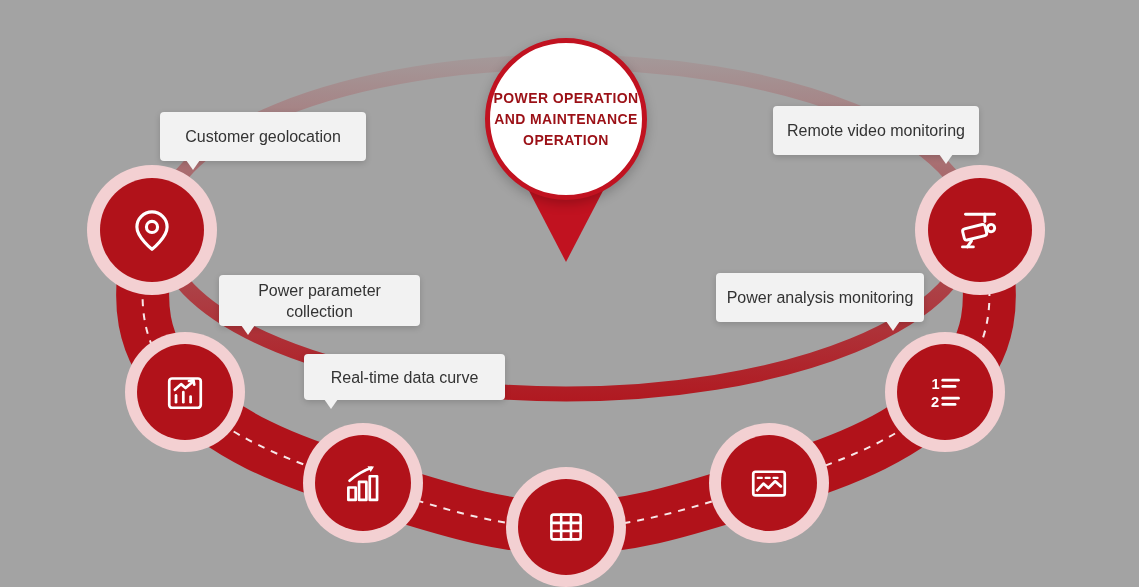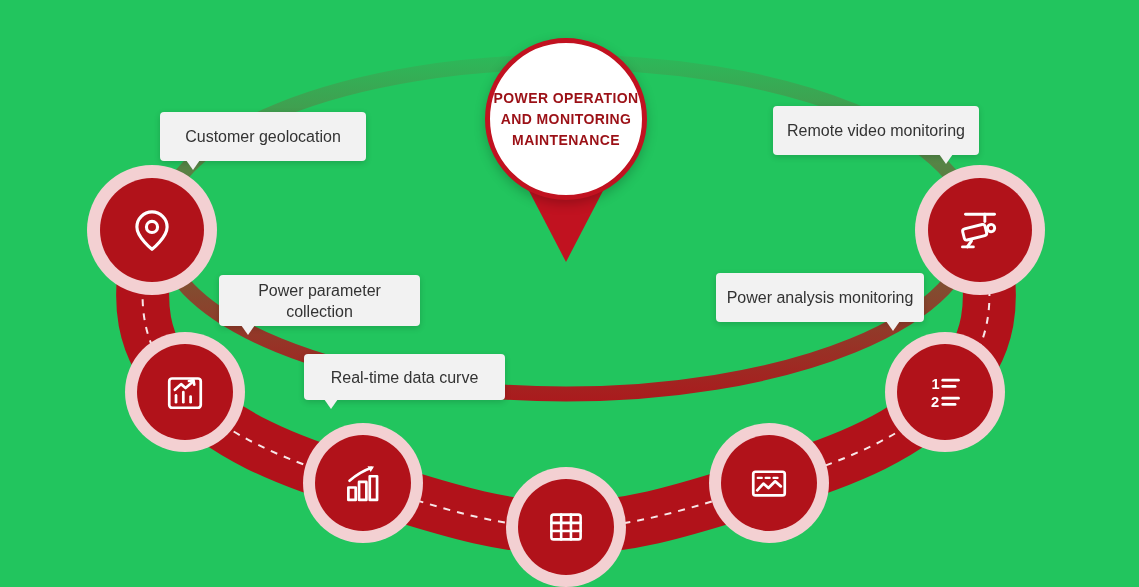--- a/index.html
+++ b/index.html
@@ -5,21 +5,21 @@
   :root{
     --primary-red:#b1121a;
     --accent-red:#c11220;
     --halo-pink:#f3d0d2;
     --label-bg:#f2f2f2;
     --label-text:#333333;
     --badge-text:#9b1016;
   }
   *{margin:0;padding:0;box-sizing:border-box;}
   body{background:#fff;font-family:"Liberation Sans",sans-serif;}
-  .canvas{position:relative;width:1139px;height:587px;background:#22c55e;overflow:hidden;}
+  .canvas{position:relative;width:1139px;height:587px;background:#a3a3a3;overflow:hidden;}
   .bg-svg{position:absolute;left:0;top:0;z-index:1;}
   .band{stroke:var(--primary-red);fill:none;}
   .dashes{stroke:rgba(255,255,255,0.9);fill:none;}
   .tri{fill:var(--accent-red);}
 
   
   .badge{
     position:absolute;left:485px;top:38px;width:162px;height:162px;
     background:#fff;border:5px solid var(--accent-red);border-radius:50%;
     display:flex;flex-direction:column;align-items:center;justify-content:center;
@@ -76,22 +76,22 @@
       </linearGradient>
     </defs>
     <ellipse cx="566" cy="228" rx="406" ry="166" fill="none" stroke="url(#fadeUp)" stroke-width="15"></ellipse>
     <path class="band" d="M152 230 C134 300 140 350 185 392 C222 434 285 461 363 484 C425 502 492 528 566 528 C640 528 707 502 769 484 C847 461 910 434 947 392 C992 350 998 300 980 230" stroke-width="53"></path>
     <path class="dashes" d="M152 230 C134 300 140 350 185 392 C222 434 285 461 363 484 C425 502 492 528 566 528 C640 528 707 502 769 484 C847 461 910 434 947 392 C992 350 998 300 980 230" stroke-width="2" stroke-dasharray="7 7"></path>
     <polygon class="tri" points="514,162 618,162 566,262"></polygon>
   </svg>
 
   <div class="badge">
     <span>POWER OPERATION</span>
-    <span>AND MONITORING</span>
-    <span>MAINTENANCE</span>
+    <span>AND MAINTENANCE</span>
+    <span>OPERATION</span>
   </div>
 
   <div class="node lg" style="left:152px;top:230px;">
     <div class="halo"></div>
     <div class="circle">
       <svg class="icon" viewBox="0 0 48 48" fill="none" stroke="#fff" stroke-width="2.6" stroke-linecap="round" stroke-linejoin="round">
         <path d="M24 9c-6.9 0-12.5 5.6-12.5 12.5C11.5 30 24 40 24 40s12.5-10 12.5-18.5C36.5 14.6 30.9 9 24 9z"></path>
         <circle cx="24" cy="21.5" r="4.6"></circle>
       </svg>
     </div>

